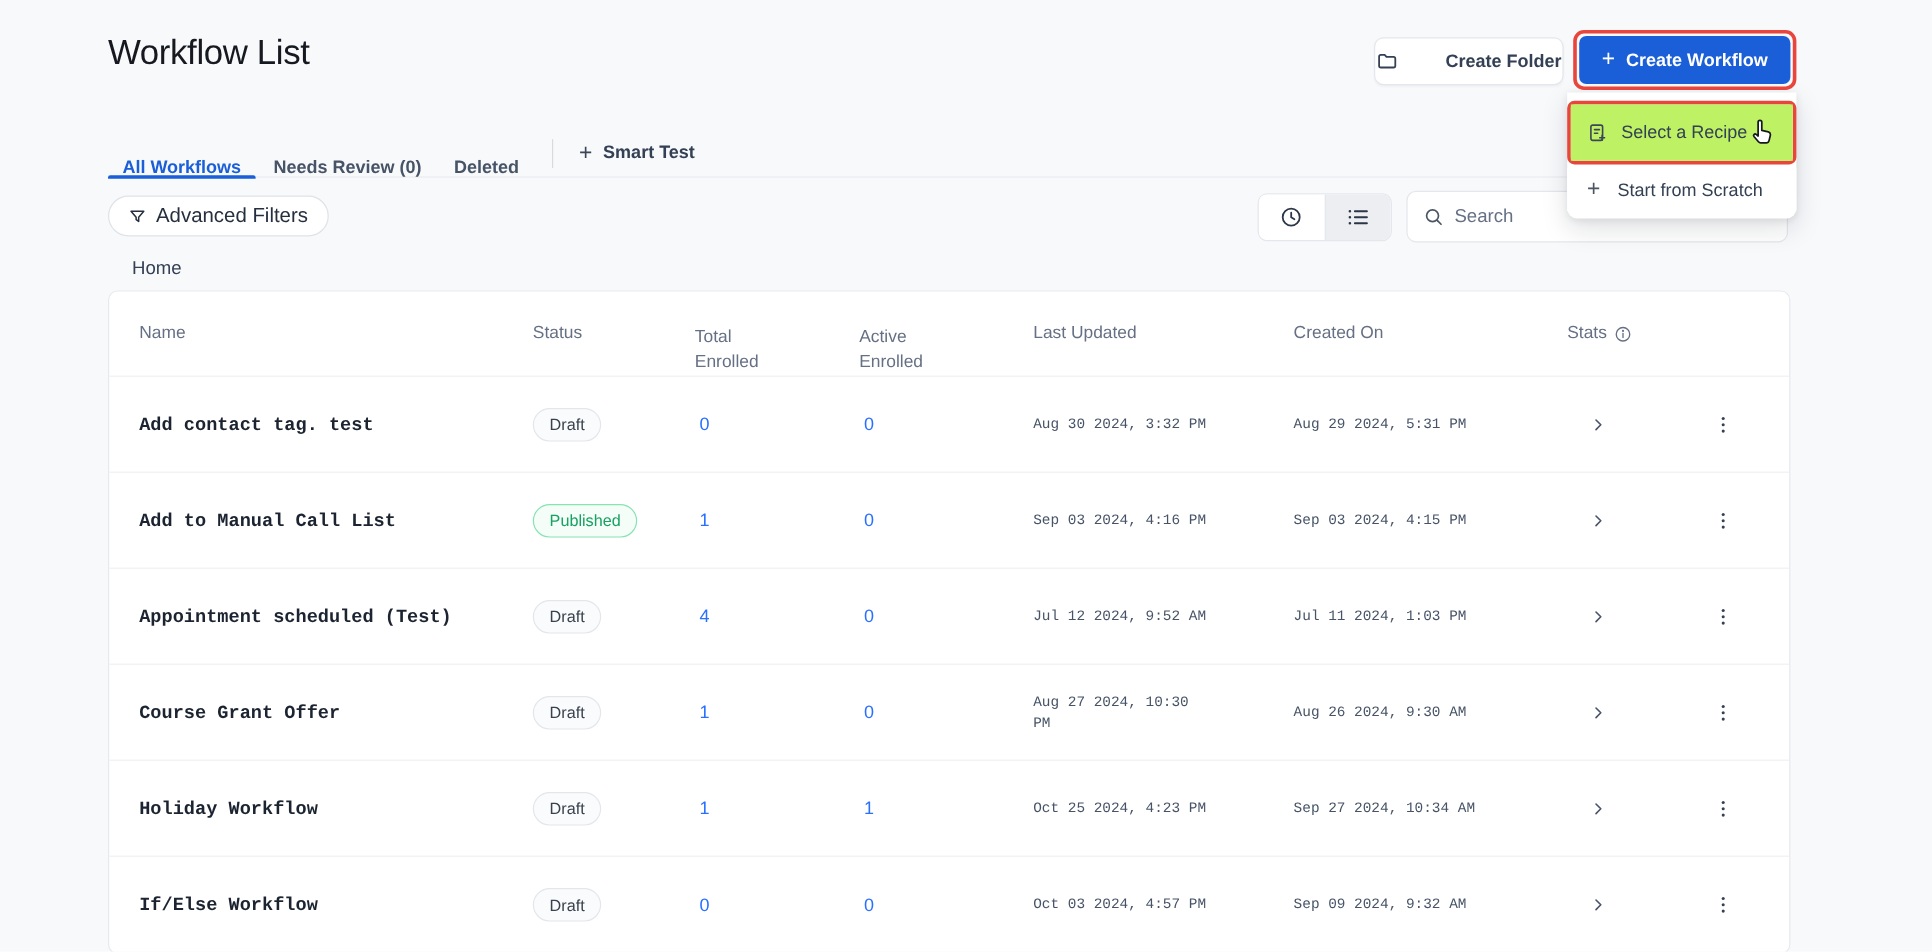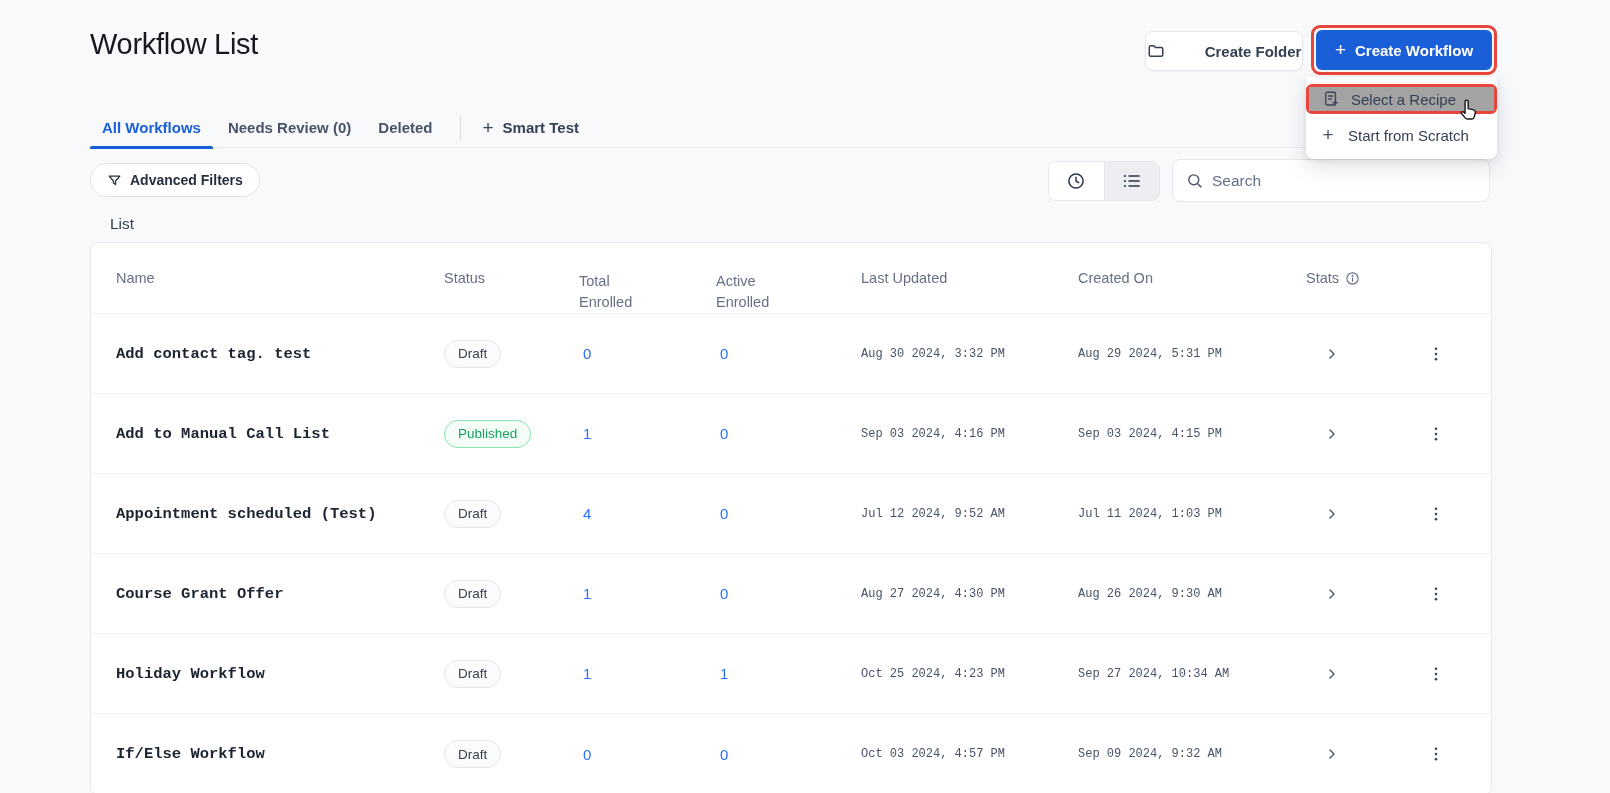--- a/index.html
+++ b/index.html
@@ -52,51 +52,51 @@
     padding:5px 0 6px 0;
   }
   .menu-item{
     display:flex;align-items:center;gap:11px;height:36px;padding:0 13px;
     font-size:15px;color:var(--text-mid);cursor:pointer;background:#fff;
   }
   .menu-item .mi-plus{font-size:19px;color:#4b5563;width:18px;text-align:center;}
   .annotation-box-item{
     border:3px solid var(--annotation-red);border-radius:6px;margin:2px 0 3px 0;
   }
-  .annotation-box-item .menu-item{height:24px;background:#a3a3a3;}
+  .annotation-box-item .menu-item{height:47px;background:#bef264;}
 
   
   .cursor{left:1458px;top:97px;z-index:20;}
 
   
   .tabbar{
     left:90px;top:108px;width:1402px;height:40px;display:flex;align-items:center;
     border-bottom:1px solid #e9ebef;
   }
   .tab{
-    height:40px;display:flex;align-items:center;padding:0 12px;margin-right:3px;
+    height:40px;display:flex;align-items:flex-end;padding:0 12px;margin-right:3px;
     font-size:15px;font-weight:600;color:var(--text-soft);cursor:pointer;position:relative;
   }
   .tab.active{color:var(--accent-blue);}
   .tab.active::after{
     content:"";position:absolute;left:0;right:0;bottom:-1px;height:3px;border-radius:2px 2px 0 0;
     background:var(--accent-blue);
   }
   .tab-divider{width:1px;height:24px;background:#d6dae1;margin:0 13px;}
   .smart-list{
     display:flex;align-items:center;gap:9px;font-size:15px;font-weight:600;color:var(--text-mid);
     padding:0 8px;cursor:pointer;
   }
   .smart-list .plus{font-size:19px;font-weight:400;color:#3c4656;}
 
   
   .adv-filters{
     left:90px;top:163px;height:34px;display:inline-flex;align-items:center;gap:8px;
     background:#fff;border:1px solid #dfe3e8;border-radius:17px;padding:0 16px;
-    font-size:14px;font-weight:700;color:#252f3e;cursor:pointer;
+    font-size:17px;font-weight:400;color:#252f3e;cursor:pointer;
   }
   .segmented{
     left:1048px;top:161px;width:112px;height:40px;display:flex;background:#fff;
     border:1px solid var(--border);border-radius:8px;overflow:hidden;
   }
   .segment{flex:1;display:flex;align-items:center;justify-content:center;cursor:pointer;background:#fff;}
   .segment.selected{background:#eceef2;}
   .segment + .segment{border-left:1px solid var(--border);}
   .searchbox{
     left:1172px;top:159px;width:318px;height:43px;background:#fff;border:1px solid var(--border);
@@ -236,21 +236,21 @@
 <div class="abs searchbox">
   <span class="icon-btn">
     <svg width="17" height="17" viewBox="0 0 24 24" fill="none" stroke="#4b5563" stroke-width="2" stroke-linecap="round">
         <circle cx="11" cy="11" r="7"></circle>
         <path d="M16.8 16.8 21 21"></path>
       </svg>
   </span>
   <input type="text" placeholder="Search" style="">
 </div>
 
-<div class="abs breadcrumb">List</div>
+<div class="abs breadcrumb">Home</div>
 
 <div class="abs panel">
   <div class="trow thead">
     <div class="th">Name</div>
     <div class="th">Status</div>
     <div class="th th-narrow"><span class="lbl">Total Enrolled</span></div>
     <div class="th th-narrow"><span class="lbl">Active Enrolled</span></div>
     <div class="th">Last Updated</div>
     <div class="th">Created On</div>
     <div class="th th-stats">
@@ -339,21 +339,21 @@
             </svg>
       </span>
     </div>
   </div>
 
   <div class="trow tbody-row">
     <div class="cell-name">Course Grant Offer</div>
     <div><span class="badge badge-draft">Draft</span></div>
     <div class="cell-num">1</div>
     <div class="cell-num">0</div>
-    <div class="cell-date"><span class="dt dt-updated">Aug 27 2024, 4:30 PM</span></div>
+    <div class="cell-date"><span class="dt dt-updated">Aug 27 2024, 10:30 PM</span></div>
     <div class="cell-date"><span class="dt dt-created">Aug 26 2024, 9:30 AM</span></div>
     <div class="cell-stats">
       <span class="icon-btn">
         <svg width="16" height="16" viewBox="0 0 24 24" fill="none" stroke="#475467" stroke-width="2" stroke-linecap="round" stroke-linejoin="round">
               <path d="M9 6l6 6-6 6"></path>
             </svg>
       </span>
     </div>
     <div class="cell-kebab">
       <span class="icon-btn">

